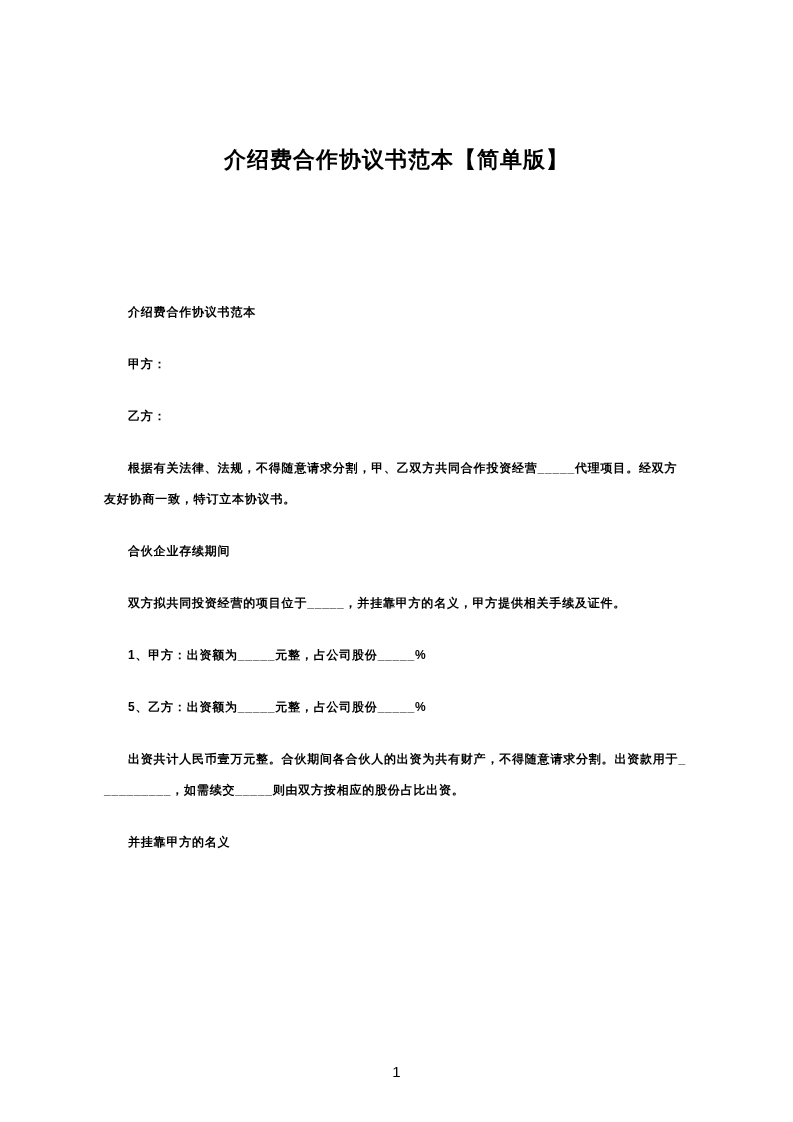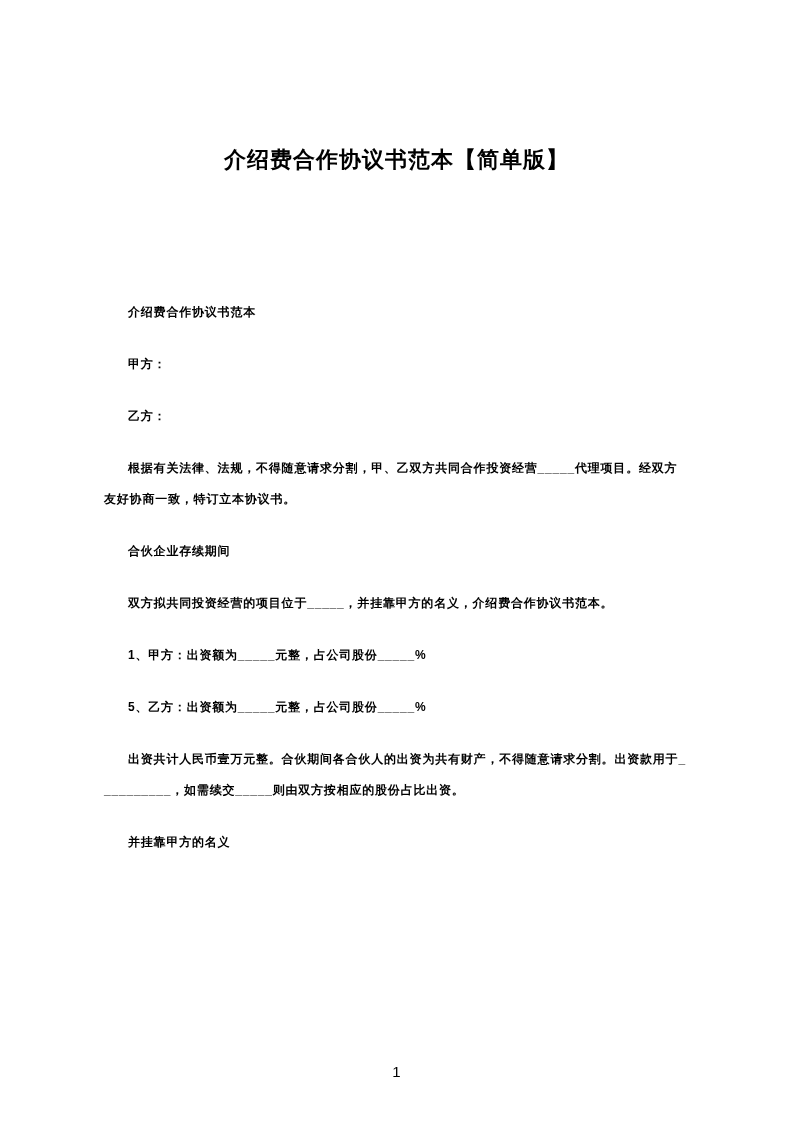--- a/index.html
+++ b/index.html
@@ -53,21 +53,21 @@
 
 <div class="page">
   <h1 class="doc-title">介绍费合作协议书范本【简单版】</h1>
 
   <div class="doc-body">
       <p>介绍费合作协议书范本</p>
       <p>甲方：</p>
       <p>乙方：</p>
       <p>根据有关法律、法规，不得随意请求分割，甲、乙双方共同合作投资经营_____代理项目。经双方友好协商一致，特订立本协议书。</p>
       <p>合伙企业存续期间</p>
-      <p>双方拟共同投资经营的项目位于_____，并挂靠甲方的名义，介绍费合作协议书范本。</p>
+      <p>双方拟共同投资经营的项目位于_____，并挂靠甲方的名义，甲方提供相关手续及证件。</p>
       <p>1、甲方：出资额为_____元整，占公司股份_____%</p>
       <p>5、乙方：出资额为_____元整，占公司股份_____%</p>
       <p>出资共计人民币壹万元整。合伙期间各合伙人的出资为共有财产，不得随意请求分割。出资款用于__________，如需续交_____则由双方按相应的股份占比出资。</p>
       <p>并挂靠甲方的名义</p>
     </div>
 
   <div class="page-number">1</div>
 </div>
 
 </body></html>

